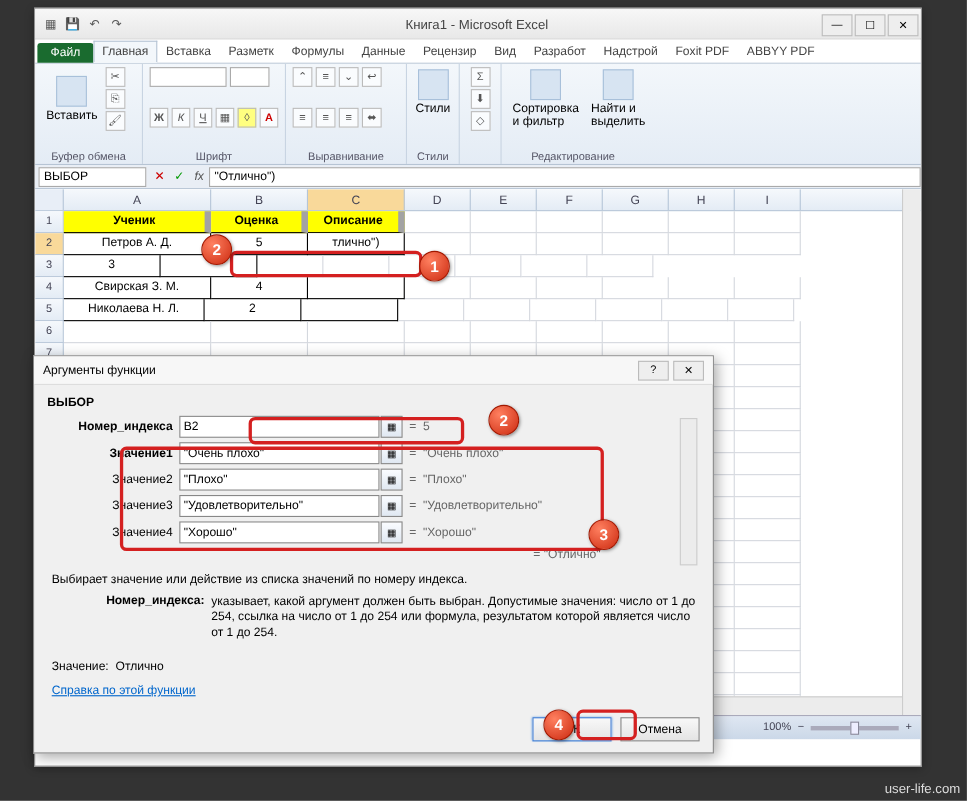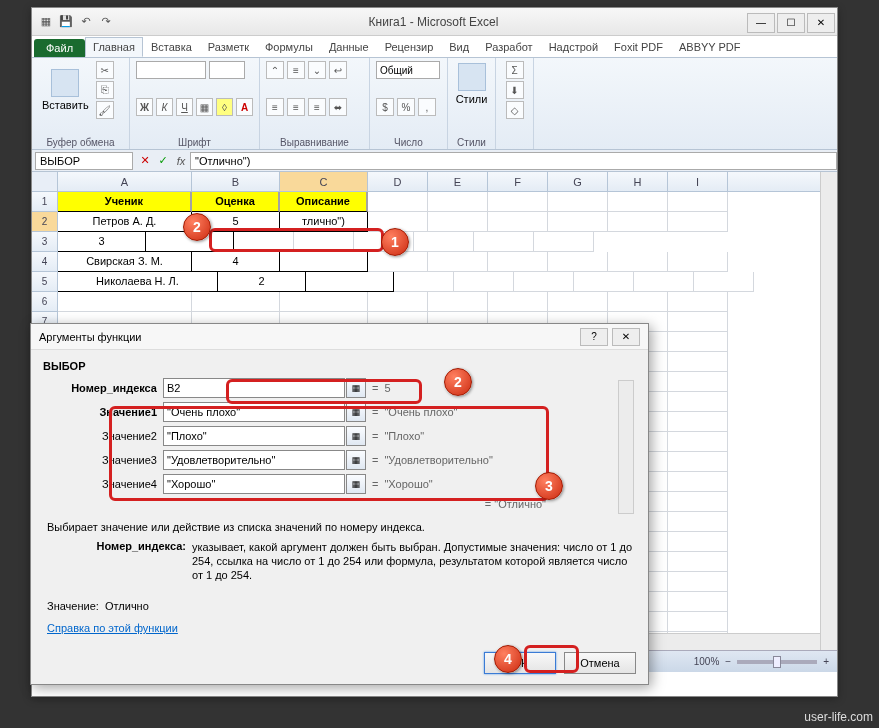--- a/index.html
+++ b/index.html
@@ -31,21 +31,21 @@
 .grid-area { position: relative; background: #fff; height: 478px; overflow: hidden; }
 .col-headers { display: flex; height: 20px; background: linear-gradient(#f5f8fc,#e4ecf5); border-bottom: 1px solid #b5c5d7; }
 .corner { width: 26px; border-right: 1px solid #b5c5d7; background: #e8eef7; }
 .colh { border-right: 1px solid #b5c5d7; text-align: center; font-size: 11px; color: #445; line-height: 20px; }
 .colh.sel { background: #f9d99a; }
 .rows { }
 .row { display: flex; height: 20px; }
 .rowh { width: 26px; background: linear-gradient(#f5f8fc,#e4ecf5); border-right: 1px solid #b5c5d7; border-bottom: 1px solid #b5c5d7; text-align: center; font-size: 10px; color: #445; line-height: 20px; }
 .rowh.sel { background: #f9d99a; }
 .cell { border-right: 1px solid #d4d8de; border-bottom: 1px solid #d4d8de; font-size: 11px; padding: 0 3px; line-height: 19px; overflow: hidden; white-space: nowrap; }
-.cell.hd { background: #ffff00; font-weight: bold; text-align: center; border-right: 2px solid #a3a3a3; border-bottom: 1px solid #000; }
+.cell.hd { background: #ffff00; font-weight: bold; text-align: center; border-right: 6px solid #a3a3a3; border-bottom: 1px solid #000; }
 .cell.b { border-right: 1px solid #000; border-bottom: 1px solid #000; text-align: center; }
 .cell.editing { background: #fff; }
 .scroll-v { position: absolute; right: 0; top: 0; bottom: 0; width: 17px; background: #ececec; border-left: 1px solid #ccc; }
 .scroll-h { position: absolute; left: 0; right: 17px; bottom: 0; height: 17px; background: #ececec; border-top: 1px solid #ccc; }
 .statusbar { height: 22px; background: linear-gradient(#dfe7f2,#cbd8e8); border-top: 1px solid #aab; display: flex; align-items: center; font-size: 10px; color: #445; padding: 0 8px; justify-content: space-between; }
 .zoom { display: flex; align-items: center; gap: 6px; }
 .zoom-slider { width: 80px; height: 4px; background: #aab; position: relative; }
 .zoom-thumb { width: 8px; height: 12px; background: #eef; border: 1px solid #889; position: absolute; left: 50%; top: -4px; transform: translateX(-50%); }
 
 .dialog { position: absolute; left: 30px; top: 323px; width: 619px; height: 362px; background: #f0f0f0; border: 1px solid #888; box-shadow: 3px 3px 12px rgba(0,0,0,.35); z-index: 10; }
@@ -156,43 +156,47 @@
         <div class="rsmall">↩</div>
       </div>
       <div class="rrow">
         <div class="rsmall">≡</div>
           <div class="rsmall">≡</div>
           <div class="rsmall">≡</div>
         <div class="rsmall">⬌</div>
       </div>
       <div class="rgroup-lbl">Выравнивание</div>
     </div>
-    <div class="rgroup" style="width:78px">
-      <div class="combo" style="width:64px">Общий</div>
-      <div class="rrow">
-          <div class="rsmall">$</div>
-          <div class="rsmall">%</div>
-          <div class="rsmall">,</div>
-        </div>
-      <div class="rgroup-lbl">Число</div>
-    </div>
     <div class="rgroup" style="width:48px">
       <div class="rbtn">
           <div class="rbtn-ico lg"></div>
           <span>Стили</span>
         </div>
       <div class="rgroup-lbl">Стили</div>
     </div>
     <div class="rgroup" style="width:38px">
       <div class="rrow" style="flex-direction:column;gap:2px">
         <div class="rsmall">Σ</div>
         <div class="rsmall">⬇</div>
         <div class="rsmall">◇</div>
       </div>
       <div class="rgroup-lbl">&nbsp;</div>
+    </div>
+    <div class="rgroup" style="width:130px;border-right:none">
+      <div class="rrow">
+        <div class="rbtn">
+            <div class="rbtn-ico lg"></div>
+            <span>Сортировка и фильтр</span>
+          </div>
+        <div class="rbtn">
+            <div class="rbtn-ico lg"></div>
+            <span>Найти и выделить</span>
+          </div>
+      </div>
+      <div class="rgroup-lbl">Редактирование</div>
     </div>
   </div>
 
   <div class="formula-bar">
     <div class="name-box">ВЫБОР</div>
     <div class="fb-btn" style="color:#c00">✕</div>
     <div class="fb-btn" style="color:#090">✓</div>
     <div class="fb-btn">
         <i>fx</i>
       </div>
@@ -256,21 +260,21 @@
           <div class="cell b" style="width: 88px;"></div>
           <div class="cell " style="width: 60px;"></div>
           <div class="cell " style="width: 60px;"></div>
           <div class="cell " style="width: 60px;"></div>
           <div class="cell " style="width: 60px;"></div>
           <div class="cell " style="width: 60px;"></div>
           <div class="cell " style="width: 60px;"></div>
         </div>
         <div class="row">
           <div class="rowh">5</div>
-          <div class="cell b" style="width: 160px;">Николаева Н. Л.</div>
+          <div class="cell b" style="width: 128px;">Николаева Н. Л.</div>
           <div class="cell b" style="width: 88px;">2</div>
           <div class="cell b" style="width: 88px;"></div>
           <div class="cell " style="width: 60px;"></div>
           <div class="cell " style="width: 60px;"></div>
           <div class="cell " style="width: 60px;"></div>
           <div class="cell " style="width: 60px;"></div>
           <div class="cell " style="width: 60px;"></div>
           <div class="cell " style="width: 60px;"></div>
         </div>
         <div class="row">

